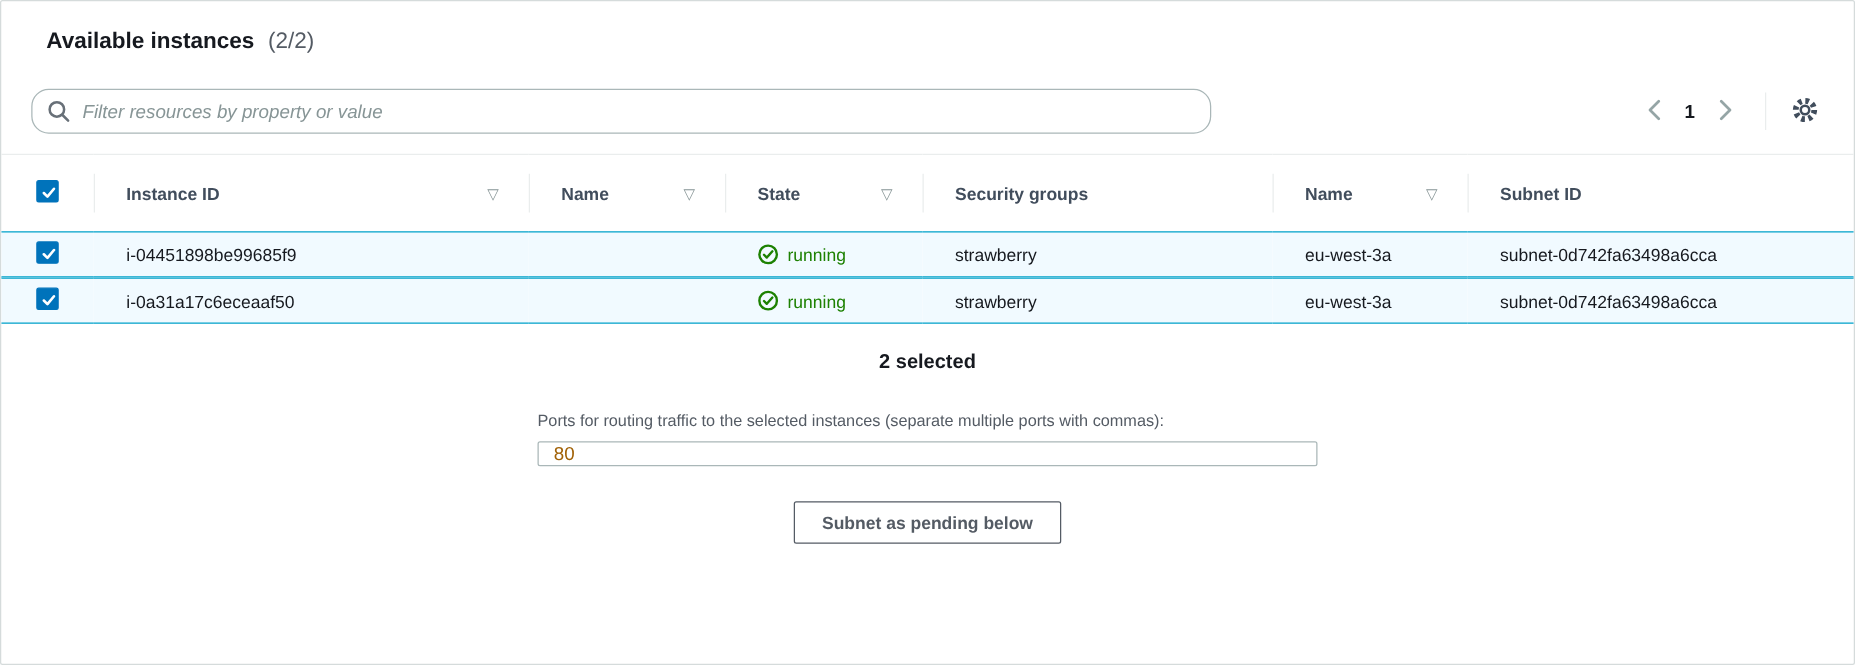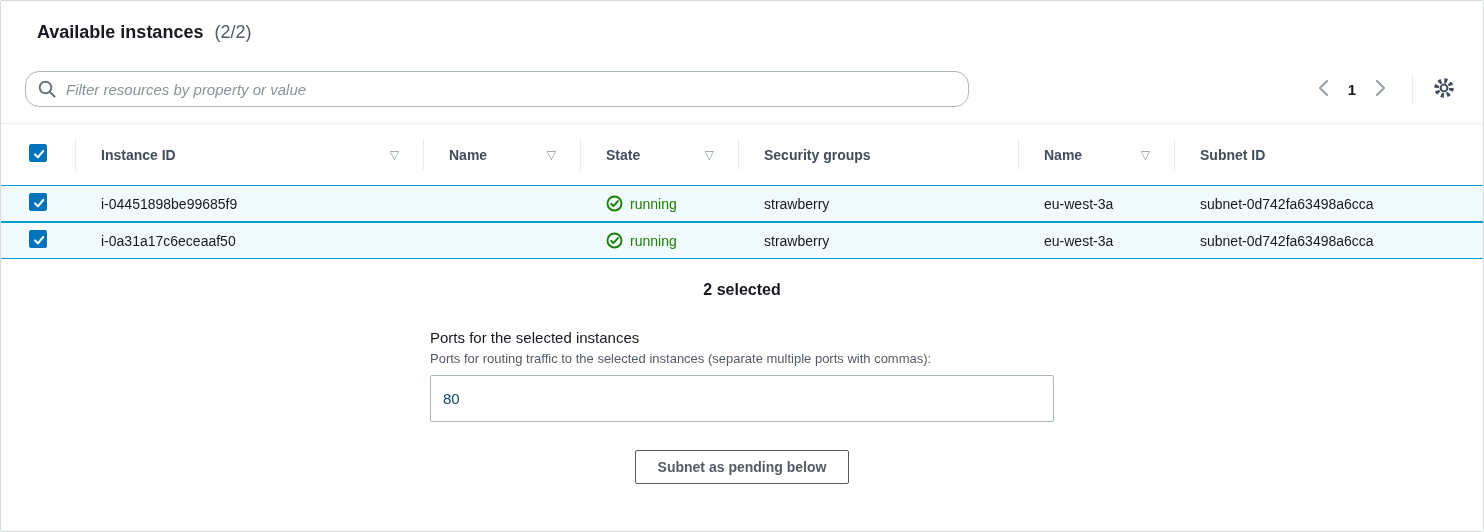--- a/index.html
+++ b/index.html
@@ -137,28 +137,28 @@
     text-align: center;
     font-size: 16px;
     font-weight: 700;
     color: #16191f;
     margin-top: 22px;
   }
   .ports-form { width: 624px; margin: 30px auto 0 auto; }
   .ports-label { font-size: 15px; color: #16191f; }
   .ports-desc { font-size: 13px; color: #545b64; margin-top: 5px; }
   .ports-input {
-    width: 100%; height: 47px;
+    width: 100%; height: 20px;
     margin-top: 9px;
     border: 1px solid #aab7b8;
     border-radius: 2px;
     padding: 0 12px;
     font-family: "Liberation Sans", sans-serif;
     font-size: 15px;
-    color: #0c4a6e;
+    color: #a16207;
     outline: none;
     background: #fff;
   }
 
   .button-row { text-align: center; margin-top: 28px; }
   .include-btn {
     background: #ffffff;
     border: 1px solid #545b64;
     border-radius: 2px;
     color: #545b64;
@@ -325,21 +325,20 @@
         <td>strawberry</td>
         <td>eu-west-3a</td>
         <td>subnet-0d742fa63498a6cca</td>
       </tr>
     </tbody>
   </table>
 
   <div class="selected-summary">2 selected</div>
 
   <div class="ports-form">
-    <div class="ports-label">Ports for the selected instances</div>
     <div class="ports-desc">Ports for routing traffic to the selected instances (separate multiple ports with commas):</div>
     <input class="ports-input" type="text" value="80" style="">
   </div>
 
   <div class="button-row">
     <button class="include-btn">Subnet as pending below</button>
   </div>
 
 </div>
 

